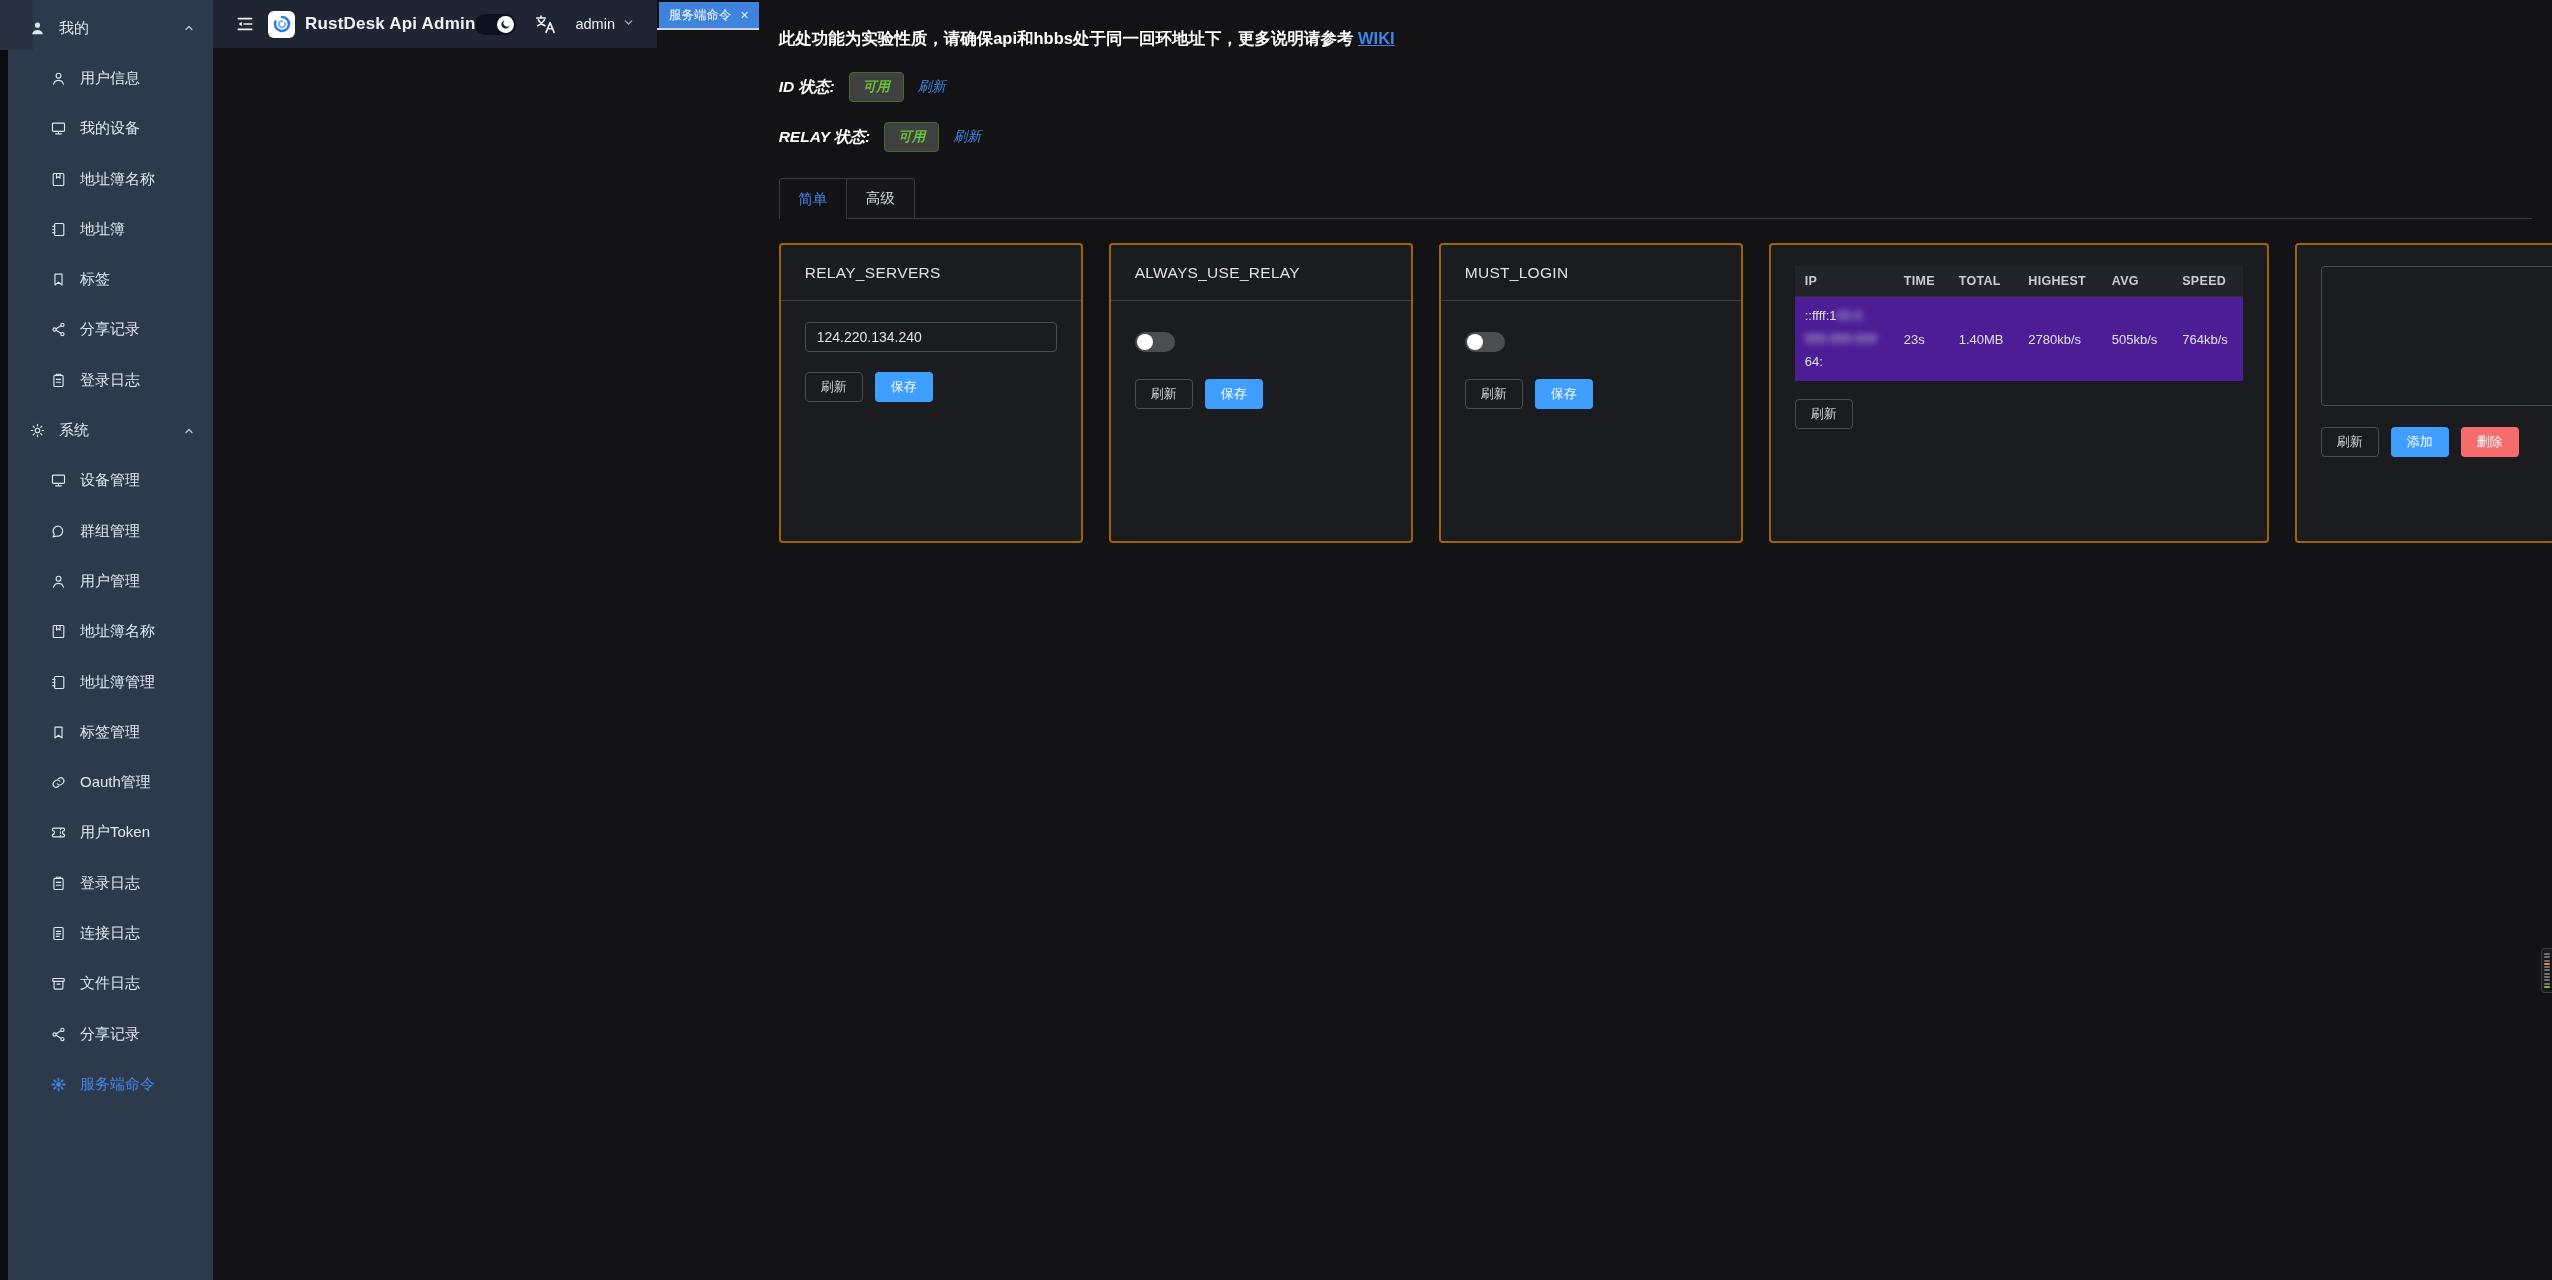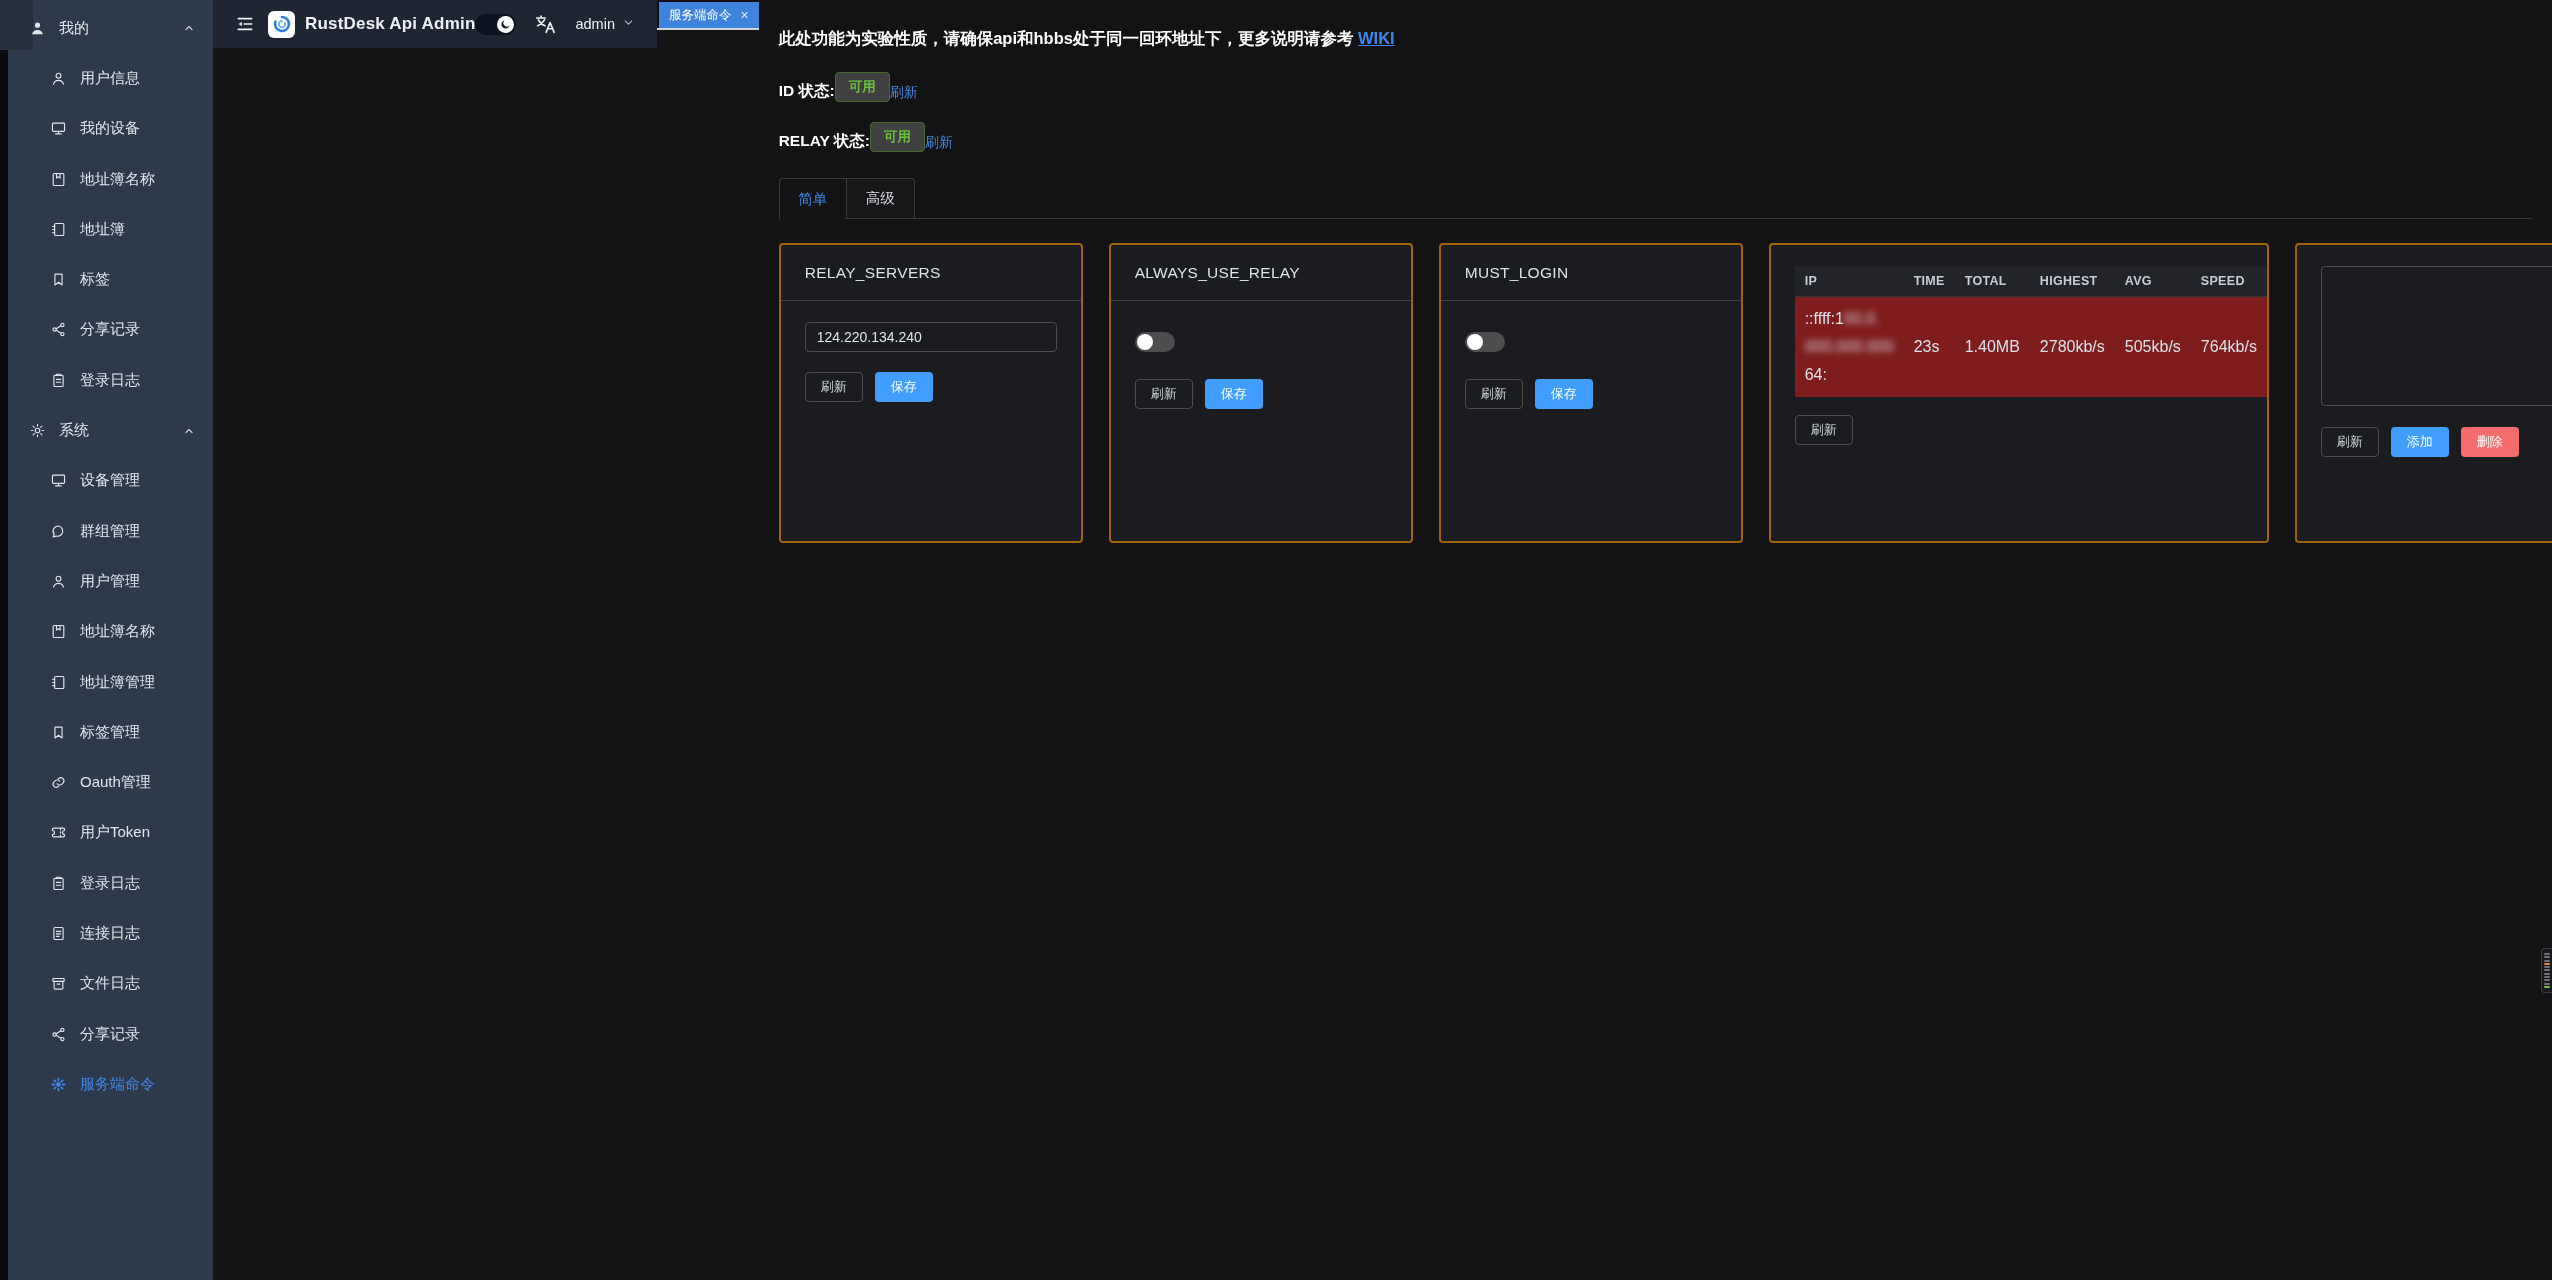--- a/index.html
+++ b/index.html
@@ -37,21 +37,21 @@
   .tabbar { height:30px; background:#0f0f13; border-bottom:2px solid #cfd3da; display:flex; align-items:flex-end; padding-left:2px; flex-shrink:0; }
   .page-tab { height:26px; background:#3e83dc; color:#fff; display:flex; align-items:center; gap:9px; padding:0 10px;
               font-size:12.5px; cursor:pointer; }
   .page-tab .close { font-size:14px; line-height:1; cursor:pointer; color:#e8f0fb; }
 
   .content { flex:1; background:#131316; padding:28px 20px 0 20px; position:relative; overflow:hidden; }
 
   .notice { color:#ffffff; font-weight:700; font-size:16.5px; margin-bottom:22px; }
   .notice a { color:#3f86e8; text-decoration:underline; cursor:pointer; }
 
-  .status-row { display:flex; align-items:flex-end; margin-bottom:20px; }
+  .status-row { display:flex; align-items:center; gap:14px; margin-bottom:20px;font-style:italic; }
   .status-label { color:#ffffff; font-weight:700; font-size:15.5px; }
   .badge-success { background:#404040; border:1px solid #47692d; color:#67c23a; font-weight:700; font-size:13.5px;
                    padding:5px 13px; border-radius:4px; }
   .link { color:#4585e0; font-size:14px; text-decoration:none; cursor:pointer; }
 
   .adv-tabs { display:flex; border-bottom:1px solid #3a3a3d; margin-top:26px; }
   .adv-tab { min-width:68px; height:40px; display:flex; align-items:center; justify-content:center; font-size:14.5px;
              color:#d6dae2; border:1px solid #3a3a3d; border-bottom:none; cursor:pointer; background:#17171a; }
   .adv-tab:first-child { border-radius:4px 0 0 0; }
   .adv-tab + .adv-tab { border-left:none; border-radius:0 4px 0 0; }
@@ -72,21 +72,21 @@
   .btn-default { background:transparent; border-color:#4c4d4f; color:#d3d7df; }
   .btn-primary { background:#409eff; color:#ffffff; }
   .btn-danger { background:#f56c6c; color:#ffffff; }
 
   .toggle { width:40px; height:20px; border-radius:10px; background:#4c4d4f; position:relative; margin:10px 0 27px; cursor:pointer; }
   .toggle .tknob { position:absolute; left:2px; top:2px; width:16px; height:16px; border-radius:50%; background:#ffffff; }
 
   .usage-table { width:100%; border-collapse:collapse; margin-bottom:18px; }
   .usage-table th { background:#232429; color:#c8ccd6; font-size:12.5px; font-weight:700; text-align:left;
                     padding:8px 10px; letter-spacing:.3px; }
-  .usage-table td { background:#7f1d1d; color:#dde2ea; font-size:16px; padding:8px 10px; border-top:1px solid #303136;
+  .usage-table td { background:#4c1d95; color:#dde2ea; font-size:13px; padding:8px 10px; border-top:1px solid #303136;
                     vertical-align:middle; }
   .ip-cell { line-height:1.75; }
   .redacted { filter:blur(3px); opacity:.9; }
 
   .list-textarea { width:100%; height:140px; background:transparent; border:1px solid #4c4d4f; border-radius:4px;
                    resize:both; margin-bottom:17px; color:#dfe3ea; font-family:inherit; font-size:14px; padding:6px 10px; outline:none; }
 
   
   .edge-widget { position:absolute; right:0; top:948px; width:11px; height:45px; background:#19191c;
                  border:1px solid #3c3c40; border-right:none; border-radius:4px 0 0 4px; display:flex;

